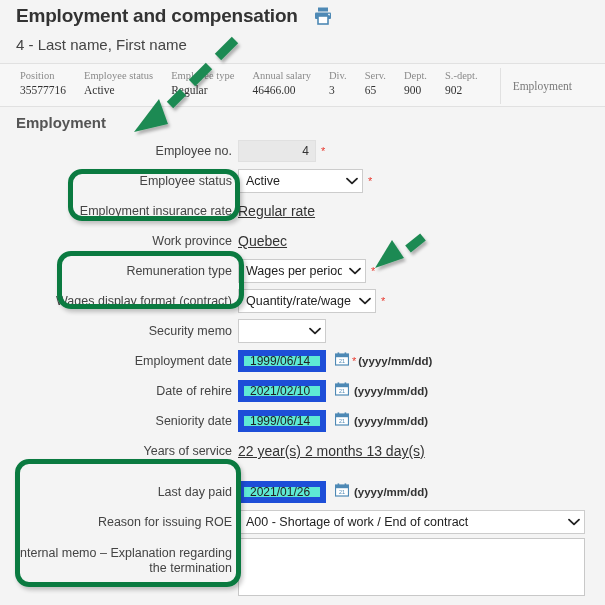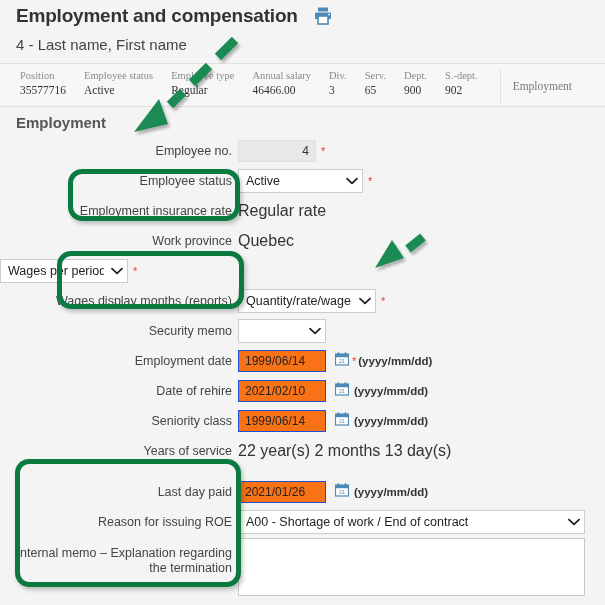--- a/index.html
+++ b/index.html
@@ -85,21 +85,21 @@
   .lbl {
     width: 238px; flex: 0 0 238px;
     text-align: right; padding-right: 6px;
     font-size: 12.5px; color: #444;
     line-height: 15px;
   }
   .lbl.two-line { padding-top: 8px; }
   .ctl { display: flex; align-items: center; }
 
   input.txt {
-    height: 22px; border: 1px solid #1d4ed8; background: #f97316;
+    height: 22px; border: 6px solid #1d4ed8; background: #5eead4;
     font-size: 12px; color: #222; padding: 0 6px;
     font-family: "Liberation Sans", sans-serif;
     border-radius: 0; outline: none;
   }
   input.txt.ro {
     background: #e8e8e8; border: 1px solid #e0e0e0;
     text-align: right; color: #333;
   }
   .sel {
     height: 24px; border: 1px solid #ccc; background: #fff;
@@ -107,21 +107,21 @@
     display: flex; align-items: center;
     padding: 0 4px 0 7px; position: relative;
   }
   .sel .sel-text { flex: 1; white-space: nowrap; overflow: hidden; }
   .sel .chev {
     margin-left: 6px; flex: 0 0 auto;
     width: 13px; height: 13px;
     display: flex; align-items: center; justify-content: center;
   }
   .req { color: #e8392e; font-size: 11px; margin-left: 5px; }
-  .plain { font-size: 16px; color: #333; }
+  .plain { font-size: 14px; color: #333; text-decoration: underline; }
   .hint { font-size: 11.5px; color: #333; margin-left: 2px; font-weight: bold; }
   .cal { margin-left: 9px; margin-right: 3px; display: block; }
 
   textarea.memo {
     width: 347px; height: 58px;
     border: 1px solid #c8c8c8; background: #fff;
     font-family: "Liberation Sans", sans-serif;
     font-size: 12px; resize: none; outline: none;
   }
 
@@ -230,35 +230,36 @@
     </div>
 
     <div class="row">
       <div class="lbl">Work province</div>
       <div class="ctl">
         <span class="plain">Quebec</span>
       </div>
     </div>
 
     <div class="row">
+      <div class="lbl">Remuneration type</div>
       <div class="ctl">
         <div class="sel" style="width:128px;">
           <span class="sel-text">Wages per period</span>
           <span class="chev">
             <svg width="12" height="8" viewBox="0 0 12 8">
                 <path d="M1 1.6 L6 6.4 L11 1.6" stroke="#222" stroke-width="1.8" fill="none" stroke-linecap="round" stroke-linejoin="round"></path>
               </svg>
           </span>
         </div>
         <span class="req">*</span>
       </div>
     </div>
 
     <div class="row">
-      <div class="lbl">Wages display months (reports)</div>
+      <div class="lbl">Wages display format (contract)</div>
       <div class="ctl">
         <div class="sel" style="width:138px;">
           <span class="sel-text">Quantity/rate/wage</span>
           <span class="chev">
             <svg width="12" height="8" viewBox="0 0 12 8">
                 <path d="M1 1.6 L6 6.4 L11 1.6" stroke="#222" stroke-width="1.8" fill="none" stroke-linecap="round" stroke-linejoin="round"></path>
               </svg>
           </span>
         </div>
         <span class="req">*</span>
@@ -308,21 +309,21 @@
             <rect x="2.6" y="0.4" width="1.6" height="2.6" fill="#4e89b5"></rect>
             <rect x="9.6" y="0.4" width="1.6" height="2.6" fill="#4e89b5"></rect>
             <text x="7" y="11.4" font-size="5.4" fill="#4e89b5" text-anchor="middle" font-family="Liberation Sans, sans-serif">21</text>
           </svg>
         </span>
         <span class="hint">(yyyy/mm/dd)</span>
       </div>
     </div>
 
     <div class="row">
-      <div class="lbl">Seniority class</div>
+      <div class="lbl">Seniority date</div>
       <div class="ctl">
         <input class="txt" style="width: 88px;" value="1999/06/14">
         <span class="cal">
           <svg width="14" height="14" viewBox="0 0 14 14">
             <rect x="0.5" y="2" width="13" height="11" fill="#ffffff" stroke="#4e89b5" stroke-width="1.2"></rect>
             <rect x="0.5" y="2" width="13" height="3.2" fill="#4e89b5"></rect>
             <rect x="2.6" y="0.4" width="1.6" height="2.6" fill="#4e89b5"></rect>
             <rect x="9.6" y="0.4" width="1.6" height="2.6" fill="#4e89b5"></rect>
             <text x="7" y="11.4" font-size="5.4" fill="#4e89b5" text-anchor="middle" font-family="Liberation Sans, sans-serif">21</text>
           </svg>

